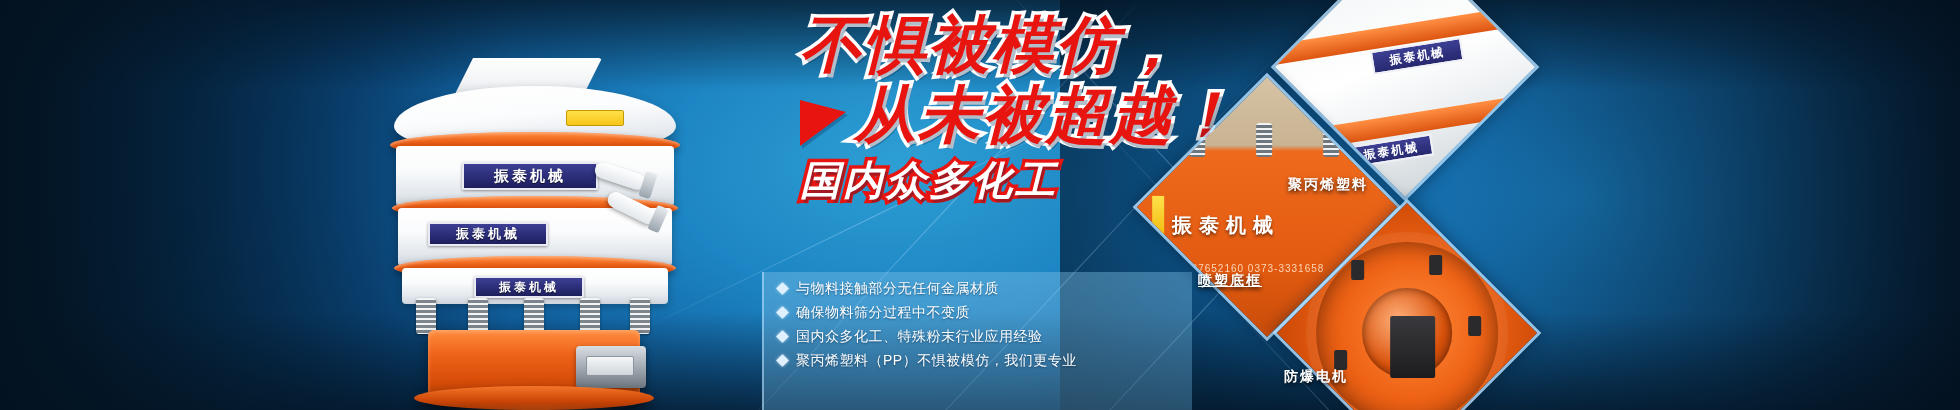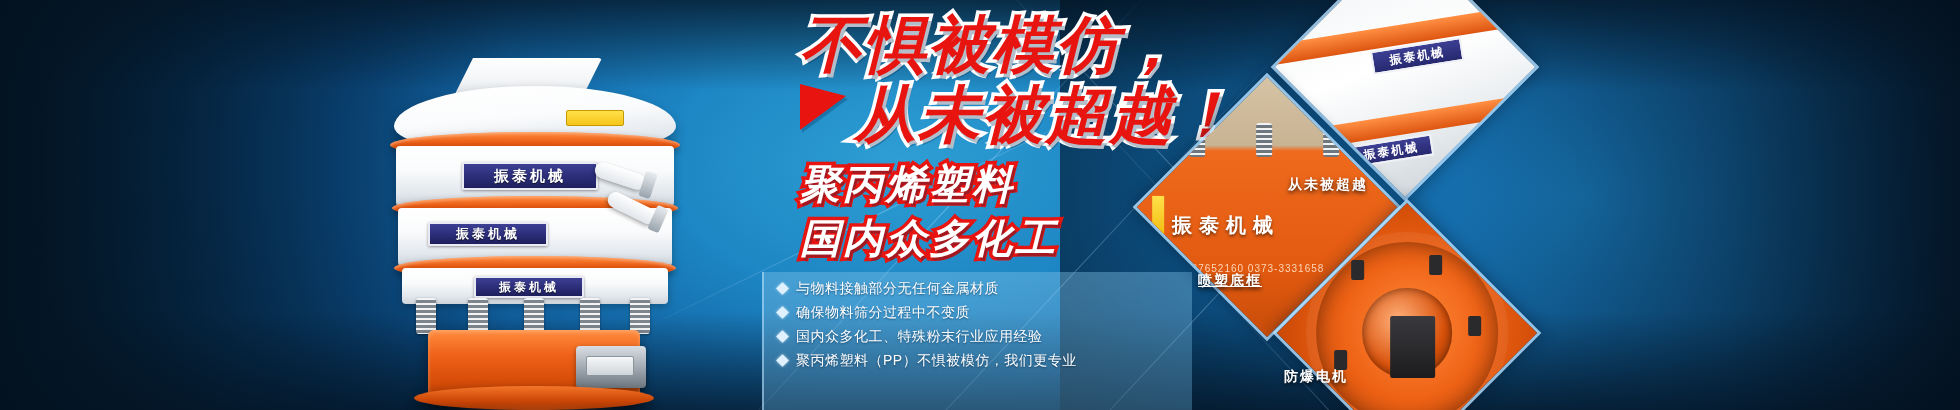--- a/index.html
+++ b/index.html
@@ -143,21 +143,21 @@
     display:block; white-space:nowrap;
     font-weight:bold; font-style:italic;
     letter-spacing:2px; line-height:1;
   }
   .hl-red{
     font-size:62px; color:#e8140f;
     -webkit-text-stroke:7px #ffffff;
     paint-order:stroke fill;
     text-shadow:3px 4px 0 rgba(0,40,80,.30);
   }
-  .hl-row2{position:relative; display:flex; align-items:flex-start; margin-top:8px;}
+  .hl-row2{position:relative; display:flex; align-items:flex-end; margin-top:8px;}
   .tri{
     width:0;height:0;
     border-left:46px solid #e8140f;
     border-top:12px solid transparent;
     border-bottom:34px solid transparent;
     margin-right:8px; flex:none;
     filter:drop-shadow(2px 3px 0 rgba(0,40,80,.28));
   }
   .hl-white{
     display:block; white-space:nowrap;
@@ -284,21 +284,20 @@
     <div class="p-baseflange"></div>
     <div class="p-reflect"></div>
   </div>
 
   <div class="hl-wrap">
     <span class="hl-line hl-red">不惧被模仿，</span>
     <div class="hl-row2">
       <span class="tri"></span>
       <span class="hl-line hl-red">从未被超越！</span>
     </div>
-    <span class="hl-white hl-w1">聚丙烯塑料</span>
     <span class="hl-white hl-w2">国内众多化工</span>
   </div>
 
   <div class="bullets">
     <div class="bullet">
       <span class="bdot"></span>
       <span>与物料接触部分无任何金属材质</span>
     </div>
     <div class="bullet">
       <span class="bdot"></span>
@@ -341,18 +340,18 @@
         <div class="rim"></div>
         <div class="hub"></div>
         <div class="bar"></div>
         <div class="blk" style="left:30%;top:24%;"></div>
         <div class="blk" style="left:58%;top:22%;"></div>
         <div class="blk" style="left:72%;top:44%;"></div>
         <div class="blk" style="left:24%;top:56%;"></div>
       </div>
     </div>
 
-    <span class="dlabel l1">从未被超越</span>
+    <span class="dlabel l1">聚丙烯塑料</span>
     <span class="dlabel l2">喷塑底框</span>
     <span class="dlabel l3">防爆电机</span>
   </div>
 
 </div>
 
 </body></html>

